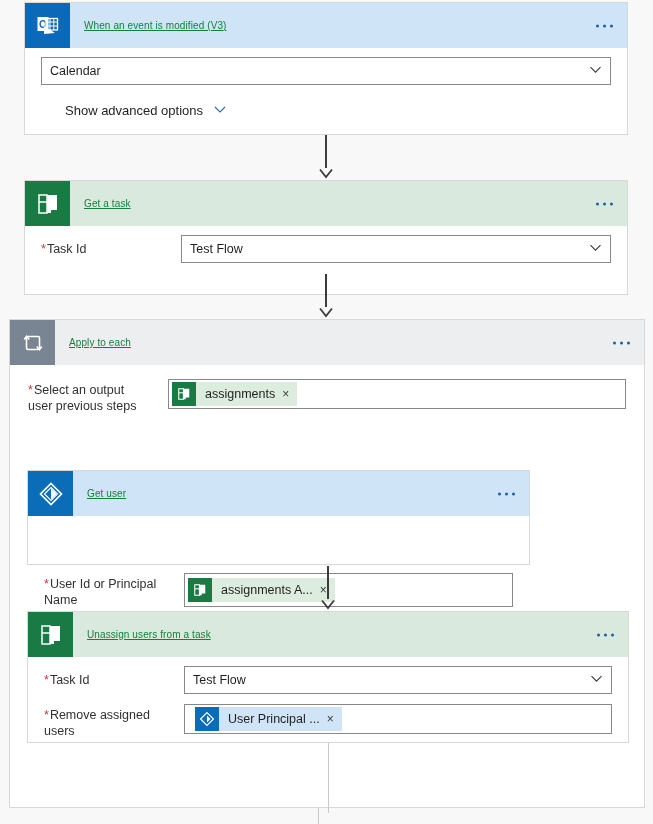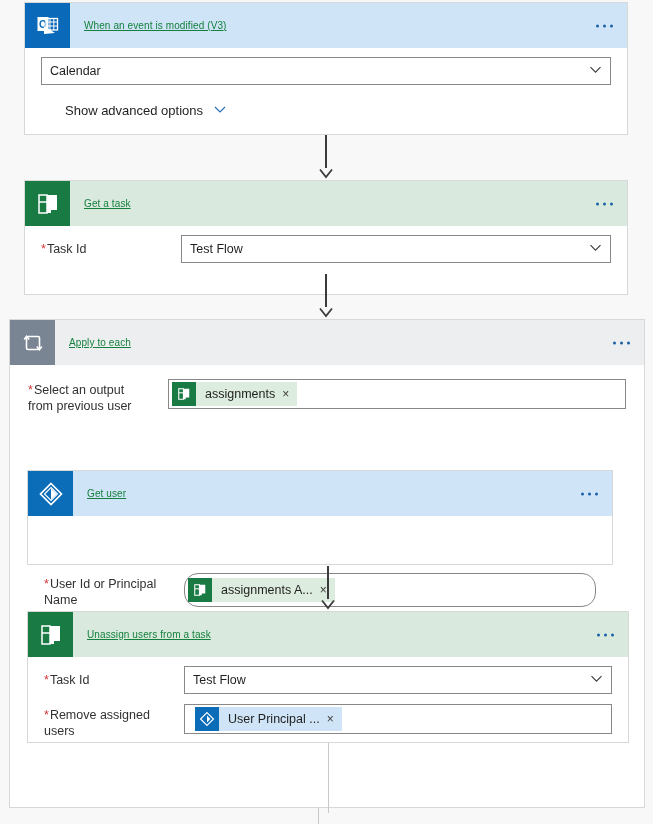--- a/index.html
+++ b/index.html
@@ -327,41 +327,41 @@
           <span></span>
           <span></span>
       </div>
     </div>
 
     <div class="loop-body">
 
       <div class="field-row" style="padding:14px 18px 6px 18px;">
         <div class="field-label" style="width:140px; flex:0 0 140px; padding-top:3px;">
           <span class="req">*</span><span>Select an output</span><br>
-          <span>from previous user</span>
+          <span>user previous steps</span>
         </div>
         <div class="field-control">
           <div class="input-box tall" style="padding:0 3px;">
             <span class="token green">
               <span class="token-icon planner">
                 <svg width="14" height="14" viewBox="0 0 24 24">
                   <rect x="3" y="3" width="8" height="18" fill="none" stroke="#ffffff" stroke-width="1.8"></rect>
                   <line x1="3" y1="10" x2="11" y2="10" stroke="#ffffff" stroke-width="1.8"></line>
                   <rect x="11" y="3" width="10" height="9" fill="#ffffff"></rect>
                   <polygon points="11,12 21,12 21,18 15,18 15,21 11,21" fill="#ffffff"></polygon>
                 </svg>
               </span>
               <span class="token-text">assignments</span>
               <span class="token-x">×</span>
             </span>
           </div>
         </div>
       </div>
 
-      <div class="card" style="left:17px; top:105px; width:586px; height:95px;">
+      <div class="card" style="left:17px; top:105px; width:503px; height:95px;">
         <div class="card-header blue">
           <div class="icon-box azuread">
             <svg width="26" height="26" viewBox="0 0 26 26">
               <polygon points="13,2.5 23.5,13 13,23.5 2.5,13" fill="none" stroke="#ffffff" stroke-width="1.7"></polygon>
               <polygon points="13,6.5 19.5,13 13,19.5 6.5,13" fill="none" stroke="#ffffff" stroke-width="1.1"></polygon>
               <path d="M13 7.5 L18.5 13 L13 18.5 Z" fill="#ffffff"></path>
             </svg>
           </div>
           <div class="card-title">Get user</div>
           <div class="ellipsis">
@@ -370,21 +370,21 @@
               <span></span>
           </div>
         </div>
         <div class="card-body">
           <div class="field-row" style="padding:9px 0;margin-top:48px;">
             <div class="field-label" style="padding-top:3px;">
               <span class="req">*</span><span>User Id or Principal</span><br>
               <span>Name</span>
             </div>
             <div class="field-control">
-              <div class="input-box tall" style="padding:16px 3px;border-radius:14px;">
+              <div class="input-box tall" style="padding:16px 3px;">
                 <span class="token green">
                   <span class="token-icon planner">
                     <svg width="14" height="14" viewBox="0 0 24 24">
                       <rect x="3" y="3" width="8" height="18" fill="none" stroke="#ffffff" stroke-width="1.8"></rect>
                       <line x1="3" y1="10" x2="11" y2="10" stroke="#ffffff" stroke-width="1.8"></line>
                       <rect x="11" y="3" width="10" height="9" fill="#ffffff"></rect>
                       <polygon points="11,12 21,12 21,18 15,18 15,21 11,21" fill="#ffffff"></polygon>
                     </svg>
                   </span>
                   <span class="token-text">assignments A...</span>

